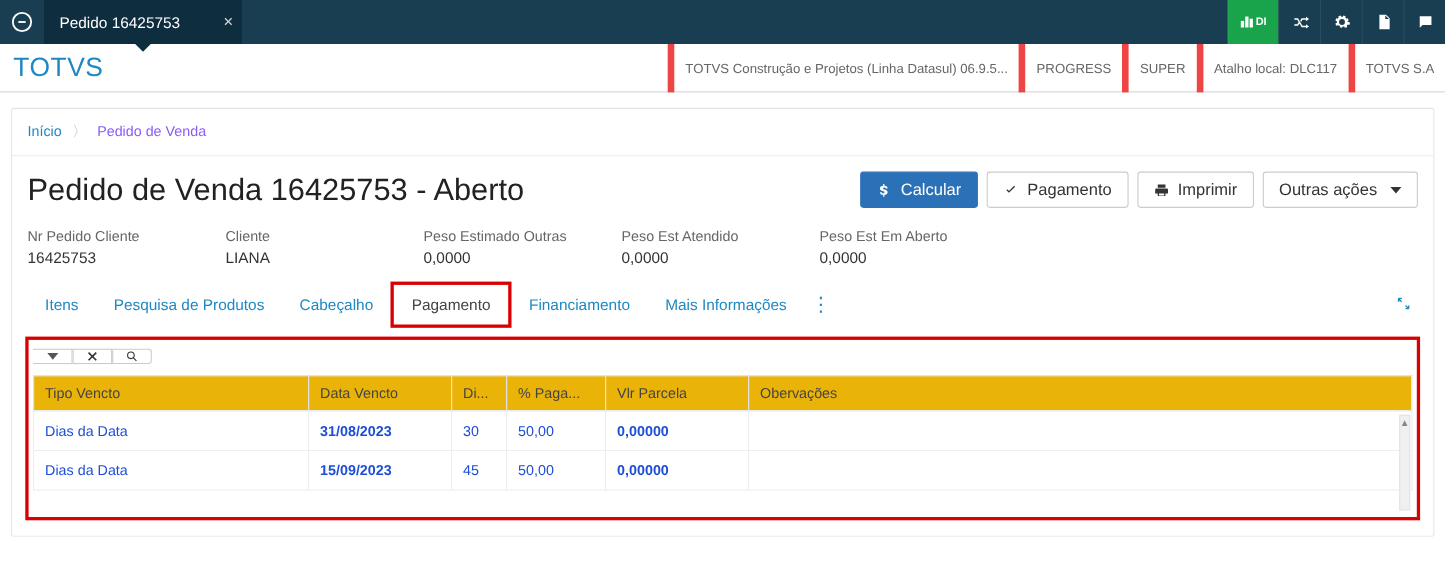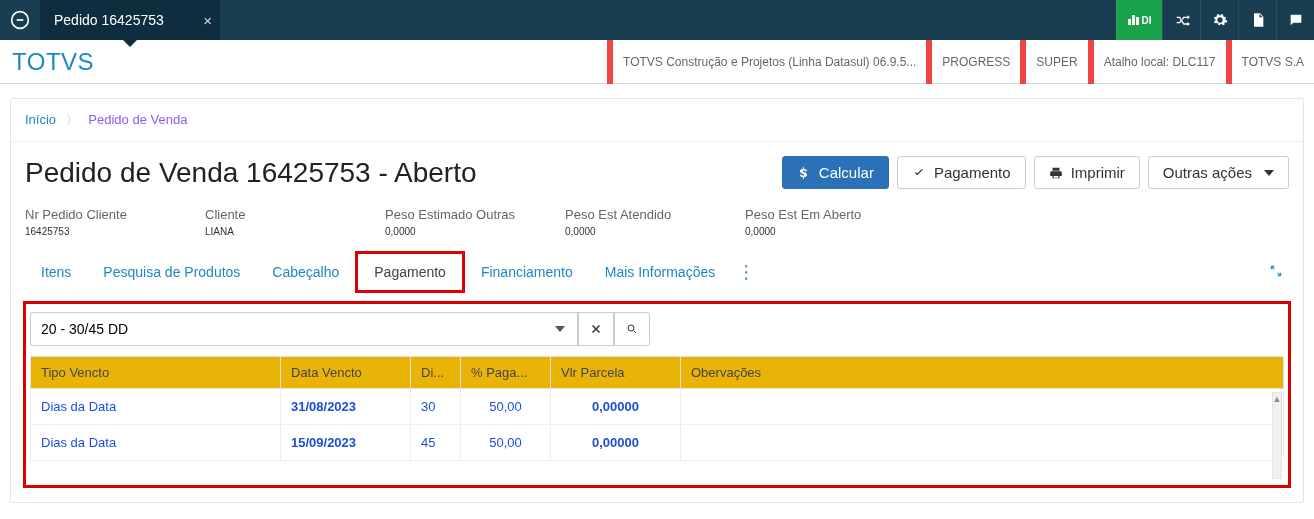--- a/index.html
+++ b/index.html
@@ -35,21 +35,21 @@
   .btnrow { display:flex; gap:8px; }
   .btn-lg { display:flex; align-items:center; gap:8px; padding:7px 14px; border:1px solid #ccc; border-radius:3px; background:#fff; font-size:15px; cursor:pointer; color:#333; }
   .btn-lg.primary { background:#2b71b8; border-color:#2b71b8; color:#fff; }
   .btn-lg svg { width:14px; height:14px; }
   .btn-lg.primary svg { fill:#fff; }
   .btn-lg .caret { margin-left:4px; border-left:5px solid transparent; border-right:5px solid transparent; border-top:6px solid #333; }
   
   .summary { display:flex; padding:8px 14px 14px 14px; gap:40px; flex-wrap:wrap; }
   .summary .field { min-width:140px; }
   .summary .field .lbl { color:#666; font-size:13px; margin-bottom:4px; display:flex; align-items:center; gap:4px; }
-  .summary .field .val { color:#333; font-size:10px; }
+  .summary .field .val { color:#333; font-size:14px; }
   .summary .field .val.link { color:#1e88c3; }
   .info-dot { width:14px; height:14px; border-radius:50%; background:#222; color:#fff; font-size:10px; display:inline-flex; align-items:center; justify-content:center; font-weight:bold; }
   
   .tabbar { display:flex; align-items:center; padding:0 14px; gap:0; border-bottom:0; }
   .tabbar .tab-link { color:#1e88c3; padding:10px 16px; font-size:14px; cursor:pointer; }
   .tabbar .tab-link.active { border:3px solid #d80000; color:#444; }
   .tabbar .more-dots { color:#1e88c3; padding:10px 6px; font-size:18px; line-height:1; cursor:pointer; }
   .tabbar .spacer { flex:1; }
   .tabbar .expand { color:#1e88c3; padding:6px; cursor:pointer; }
   .tabbar .expand svg { width:14px; height:14px; fill:#1e88c3; }
@@ -61,21 +61,21 @@
   .sq + .sq { border-left:1px solid #ccc; }
   .sq:last-child { border-radius:0 3px 3px 0; }
   .sq svg { width:12px; height:12px; fill:#555; }
   .sq .caret { border-left:5px solid transparent; border-right:5px solid transparent; border-top:6px solid #555; }
   
   .tbl-wrap { position:relative; }
   .tbl { width:100%; border-collapse:collapse; font-size:13px; }
   .tbl th { text-align:left; font-weight:normal; color:#444; background:#eab308; border:1px solid #e1e1e1; padding:8px 10px; overflow:hidden; white-space:nowrap; text-overflow:ellipsis; }
   .tbl td { border:1px solid #eee; padding:10px 10px; color:#1d4ed8; }
   .tbl td.bi { font-weight:bold; }
-  .tbl td.num { text-align:center;margin-left:32px; }
+  .tbl td.num { text-align:left;margin-left:32px; }
   .tbl .col-tipo { width:250px; }
   .tbl .col-data { width:130px; }
   .tbl .col-di { width:50px; }
   .tbl .col-pct { width:90px; }
   .tbl .col-vlr { width:130px; }
   .scrollbar { position:absolute; right:2px; top:36px; bottom:2px; width:10px; background:#f0f0f0; border:1px solid #e3e3e3; }
   .scrollbar .up, .scrollbar .down { height:12px; display:flex; align-items:center; justify-content:center; color:#888; font-size:9px; }
 </style>
 </head>
 <body>
@@ -202,21 +202,20 @@
       <div class="tab-link">Mais Informações</div>
       <div class="more-dots">⋮</div>
       <div class="spacer"></div>
       <div class="expand"><svg viewBox="0 0 24 24">
             <path d="M4 4l5 5M4 4v5M4 4h5M20 20l-5-5M20 20v-5M20 20h-5" stroke="#1e88c3" stroke-width="2" fill="none"></path>
           </svg></div>
     </div>
 
     <div class="highlight-wrap">
       <div class="search-row">
-        <input type="text" value="20 - 30/45 DD" style="">
         <div class="sq">
             <span class="caret"></span>
           </div>
         <div class="sq">
             <svg viewBox="0 0 24 24">
               <path d="M5 5l14 14M19 5L5 19" stroke="#333" stroke-width="3"></path>
             </svg>
           </div>
         <div class="sq">
             <svg viewBox="0 0 24 24">

